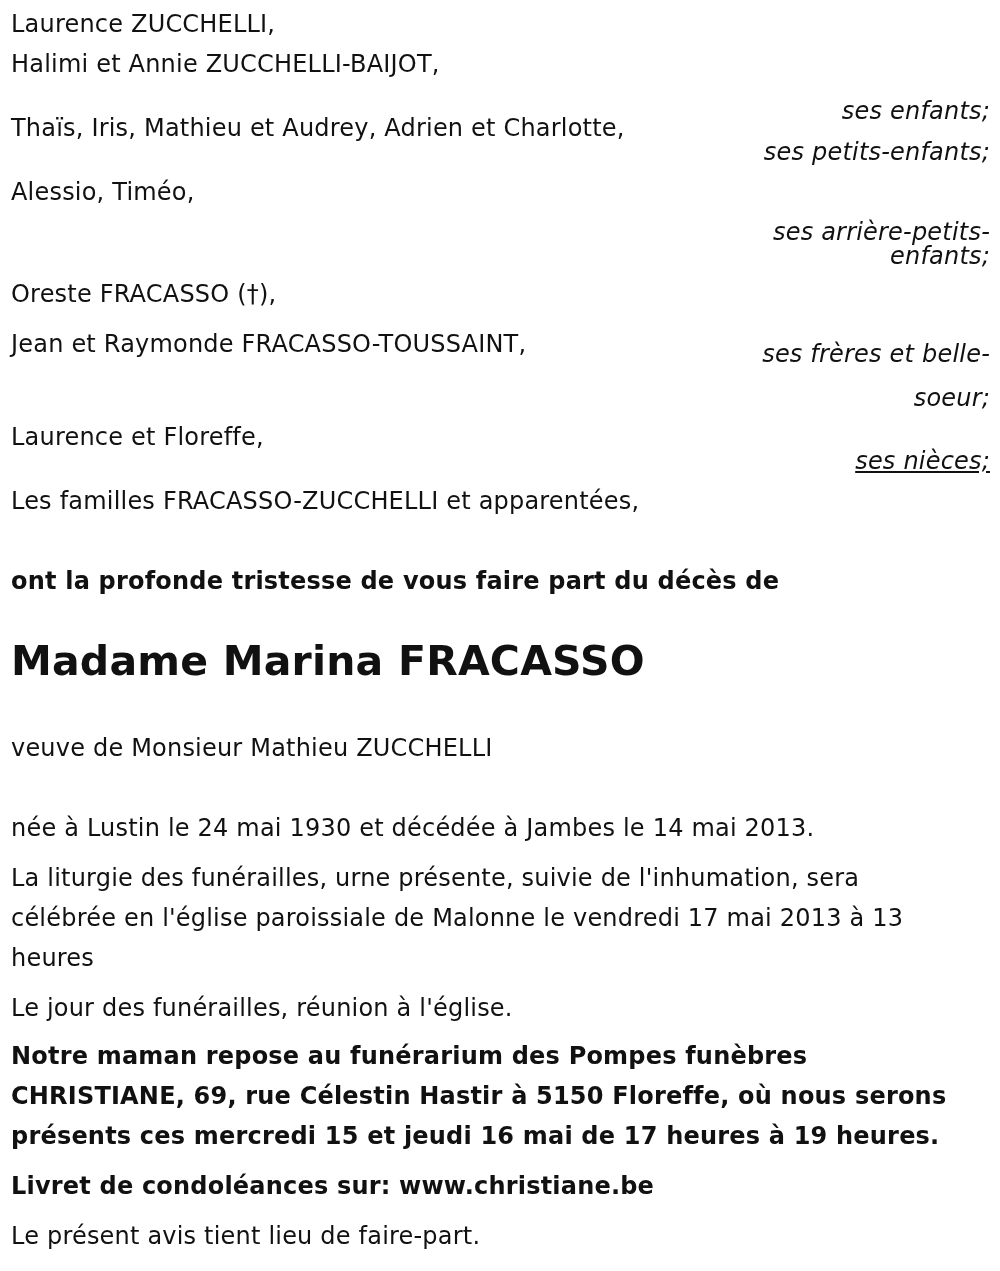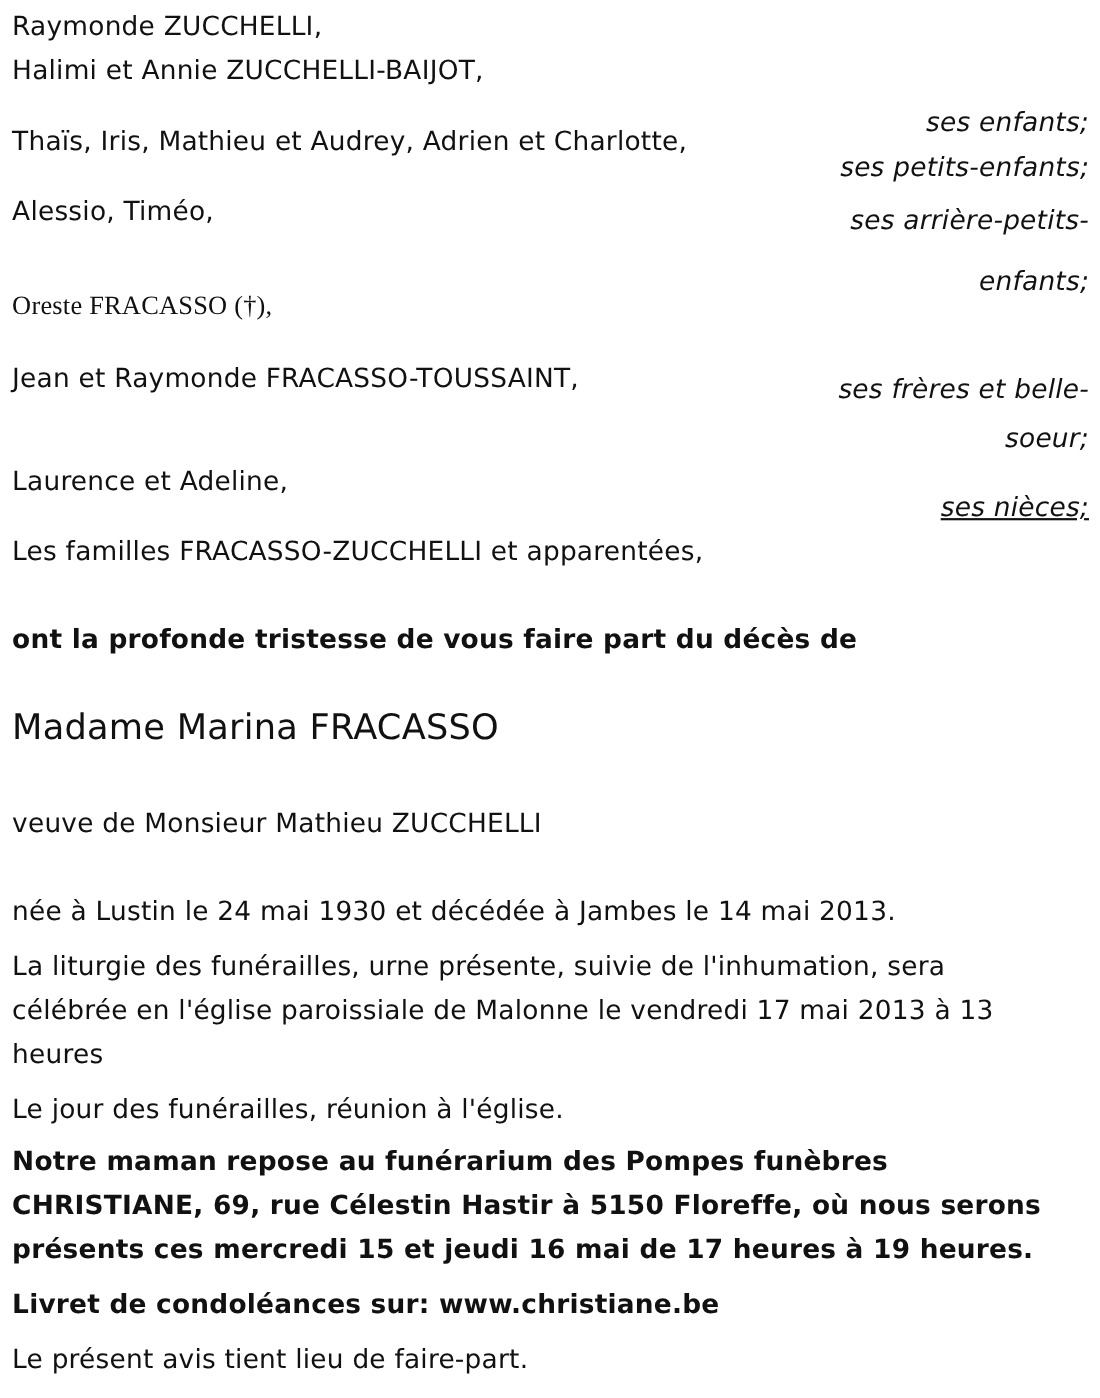--- a/index.html
+++ b/index.html
@@ -4,46 +4,46 @@
 <style>
   html, body { margin: 0; padding: 0; background: #ffffff; }
   body {
     width: 1000px; height: 1271px; position: relative; overflow: hidden;
     font-family: "DejaVu Sans", sans-serif; color: #111111;
     font-size: 24px; line-height: 40px; letter-spacing: 0.2px;
   }
   .abs { position: absolute; white-space: nowrap; }
   .left { left: 11px; }
   .right { right: 10px; text-align: right; font-style: italic; }
-  .title { font-size: 32px; font-weight: normal; line-height: 48px; }
+  .title { font-size: 41px; font-weight: bold; line-height: 48px; }
   .bold { font-weight: bold; }
   .para { position: absolute; left: 11px; width: 960px; white-space: normal; }
 </style>
 </head>
 <body>
 
 <div>
 
-  <div class="abs left" style="top:4px;">Raymonde ZUCCHELLI,</div>
+  <div class="abs left" style="top:4px;">Laurence ZUCCHELLI,</div>
   <div class="abs left" style="top:44px;">Halimi et Annie ZUCCHELLI-BAIJOT,</div>
   <div class="abs right" style="top:68px;margin-top:23px;">ses enfants;</div>
 
   <div class="abs left" style="top:108px;">Thaïs, Iris, Mathieu et Audrey, Adrien et Charlotte,</div>
   <div class="abs right" style="top:132px;">ses petits-enfants;</div>
 
   <div class="abs left" style="top:172px;">Alessio, Timéo,</div>
-  <div class="abs right" style="top:180px;">ses arrière-petits-</div>
+  <div class="abs right" style="top:212px;">ses arrière-petits-</div>
   <div class="abs right" style="top:236px;font-style:italic;">enfants;</div>
 
-  <div class="abs left" style="top:258px;font-family:Liberation Serif, serif;">Oreste FRACASSO (†),</div>
+  <div class="abs left" style="top:274px;">Oreste FRACASSO (†),</div>
   <div class="abs left" style="top:324px;">Jean et Raymonde FRACASSO-TOUSSAINT,</div>
   <div class="abs right" style="top:334px;">ses frères et belle-</div>
   <div class="abs right" style="top:378px;">soeur;</div>
 
-  <div class="abs left" style="top:417px;">Laurence et Adeline,</div>
+  <div class="abs left" style="top:417px;">Laurence et Floreffe,</div>
   <div class="abs right" style="top:441px;text-decoration:underline;">ses nièces;</div>
 
   <div class="abs left" style="top:481px;">Les familles FRACASSO-ZUCCHELLI et apparentées,</div>
 
   <div class="abs left" style="top:561px;font-weight:bold;">ont la profonde tristesse de vous faire part du décès de</div>
 
   <div class="abs left title" style="top:637px;">Madame Marina FRACASSO</div>
 
   <div class="abs left" style="top:728px;">veuve de Monsieur Mathieu ZUCCHELLI</div>
 

